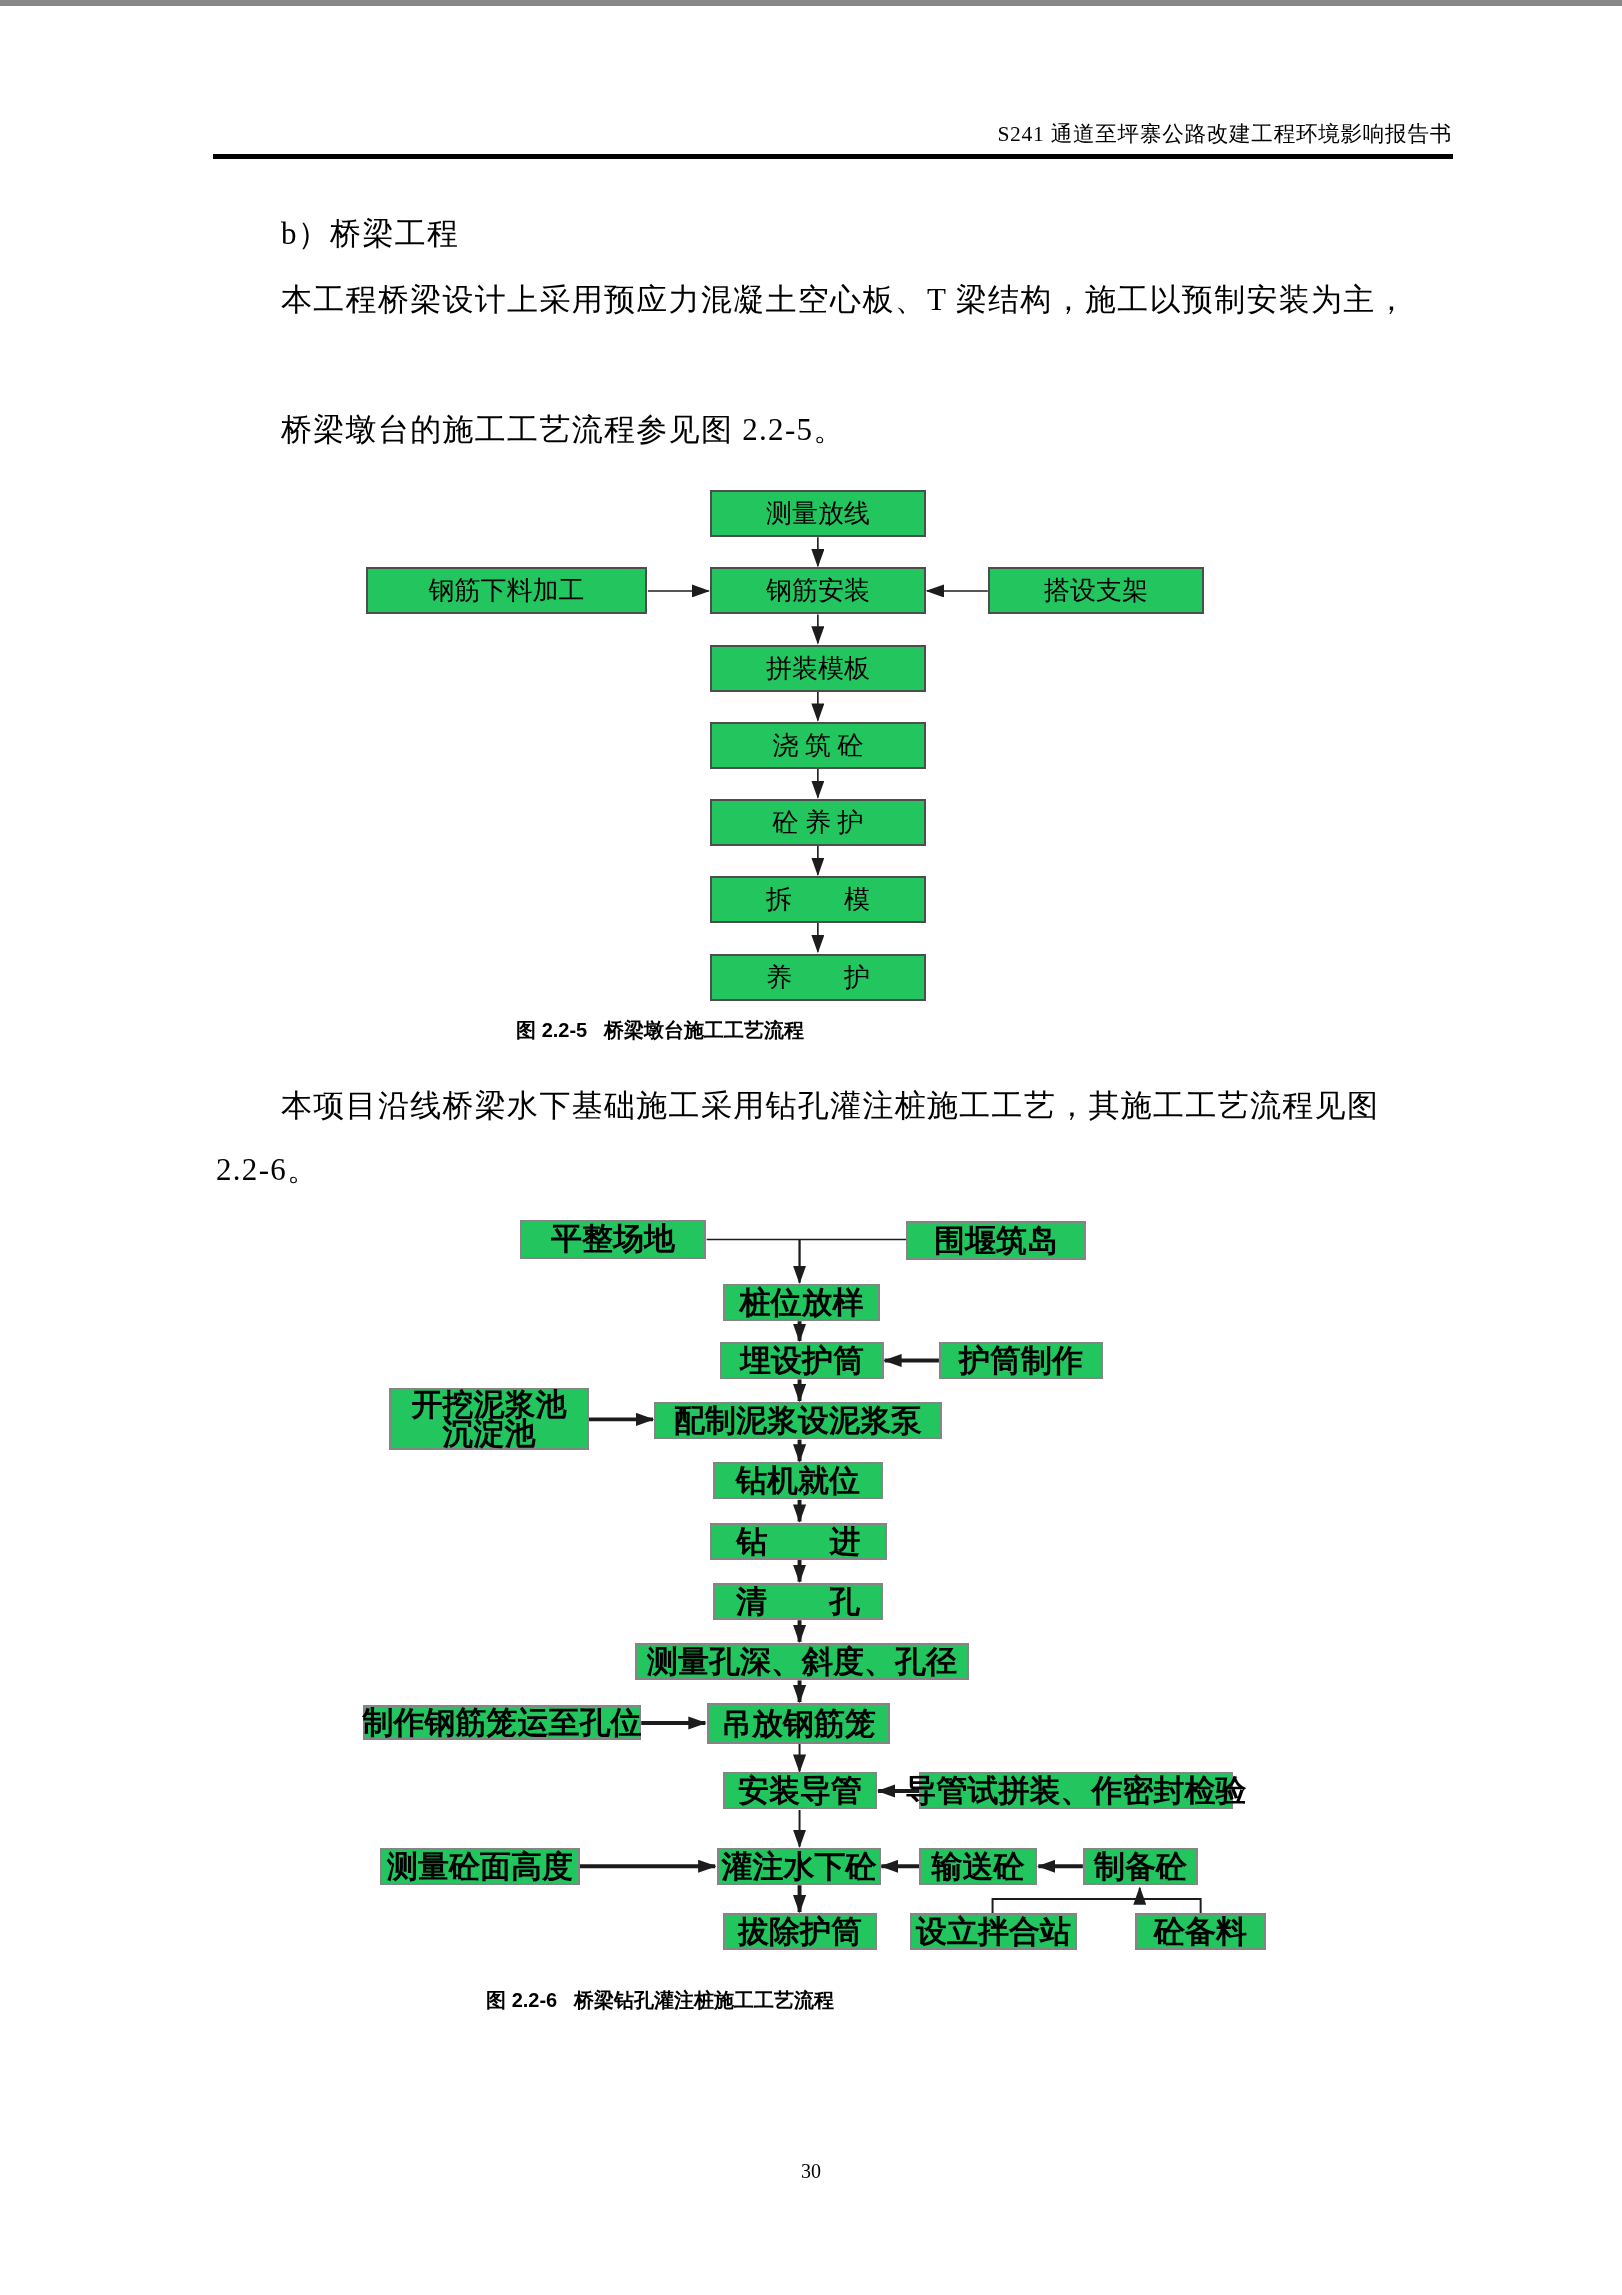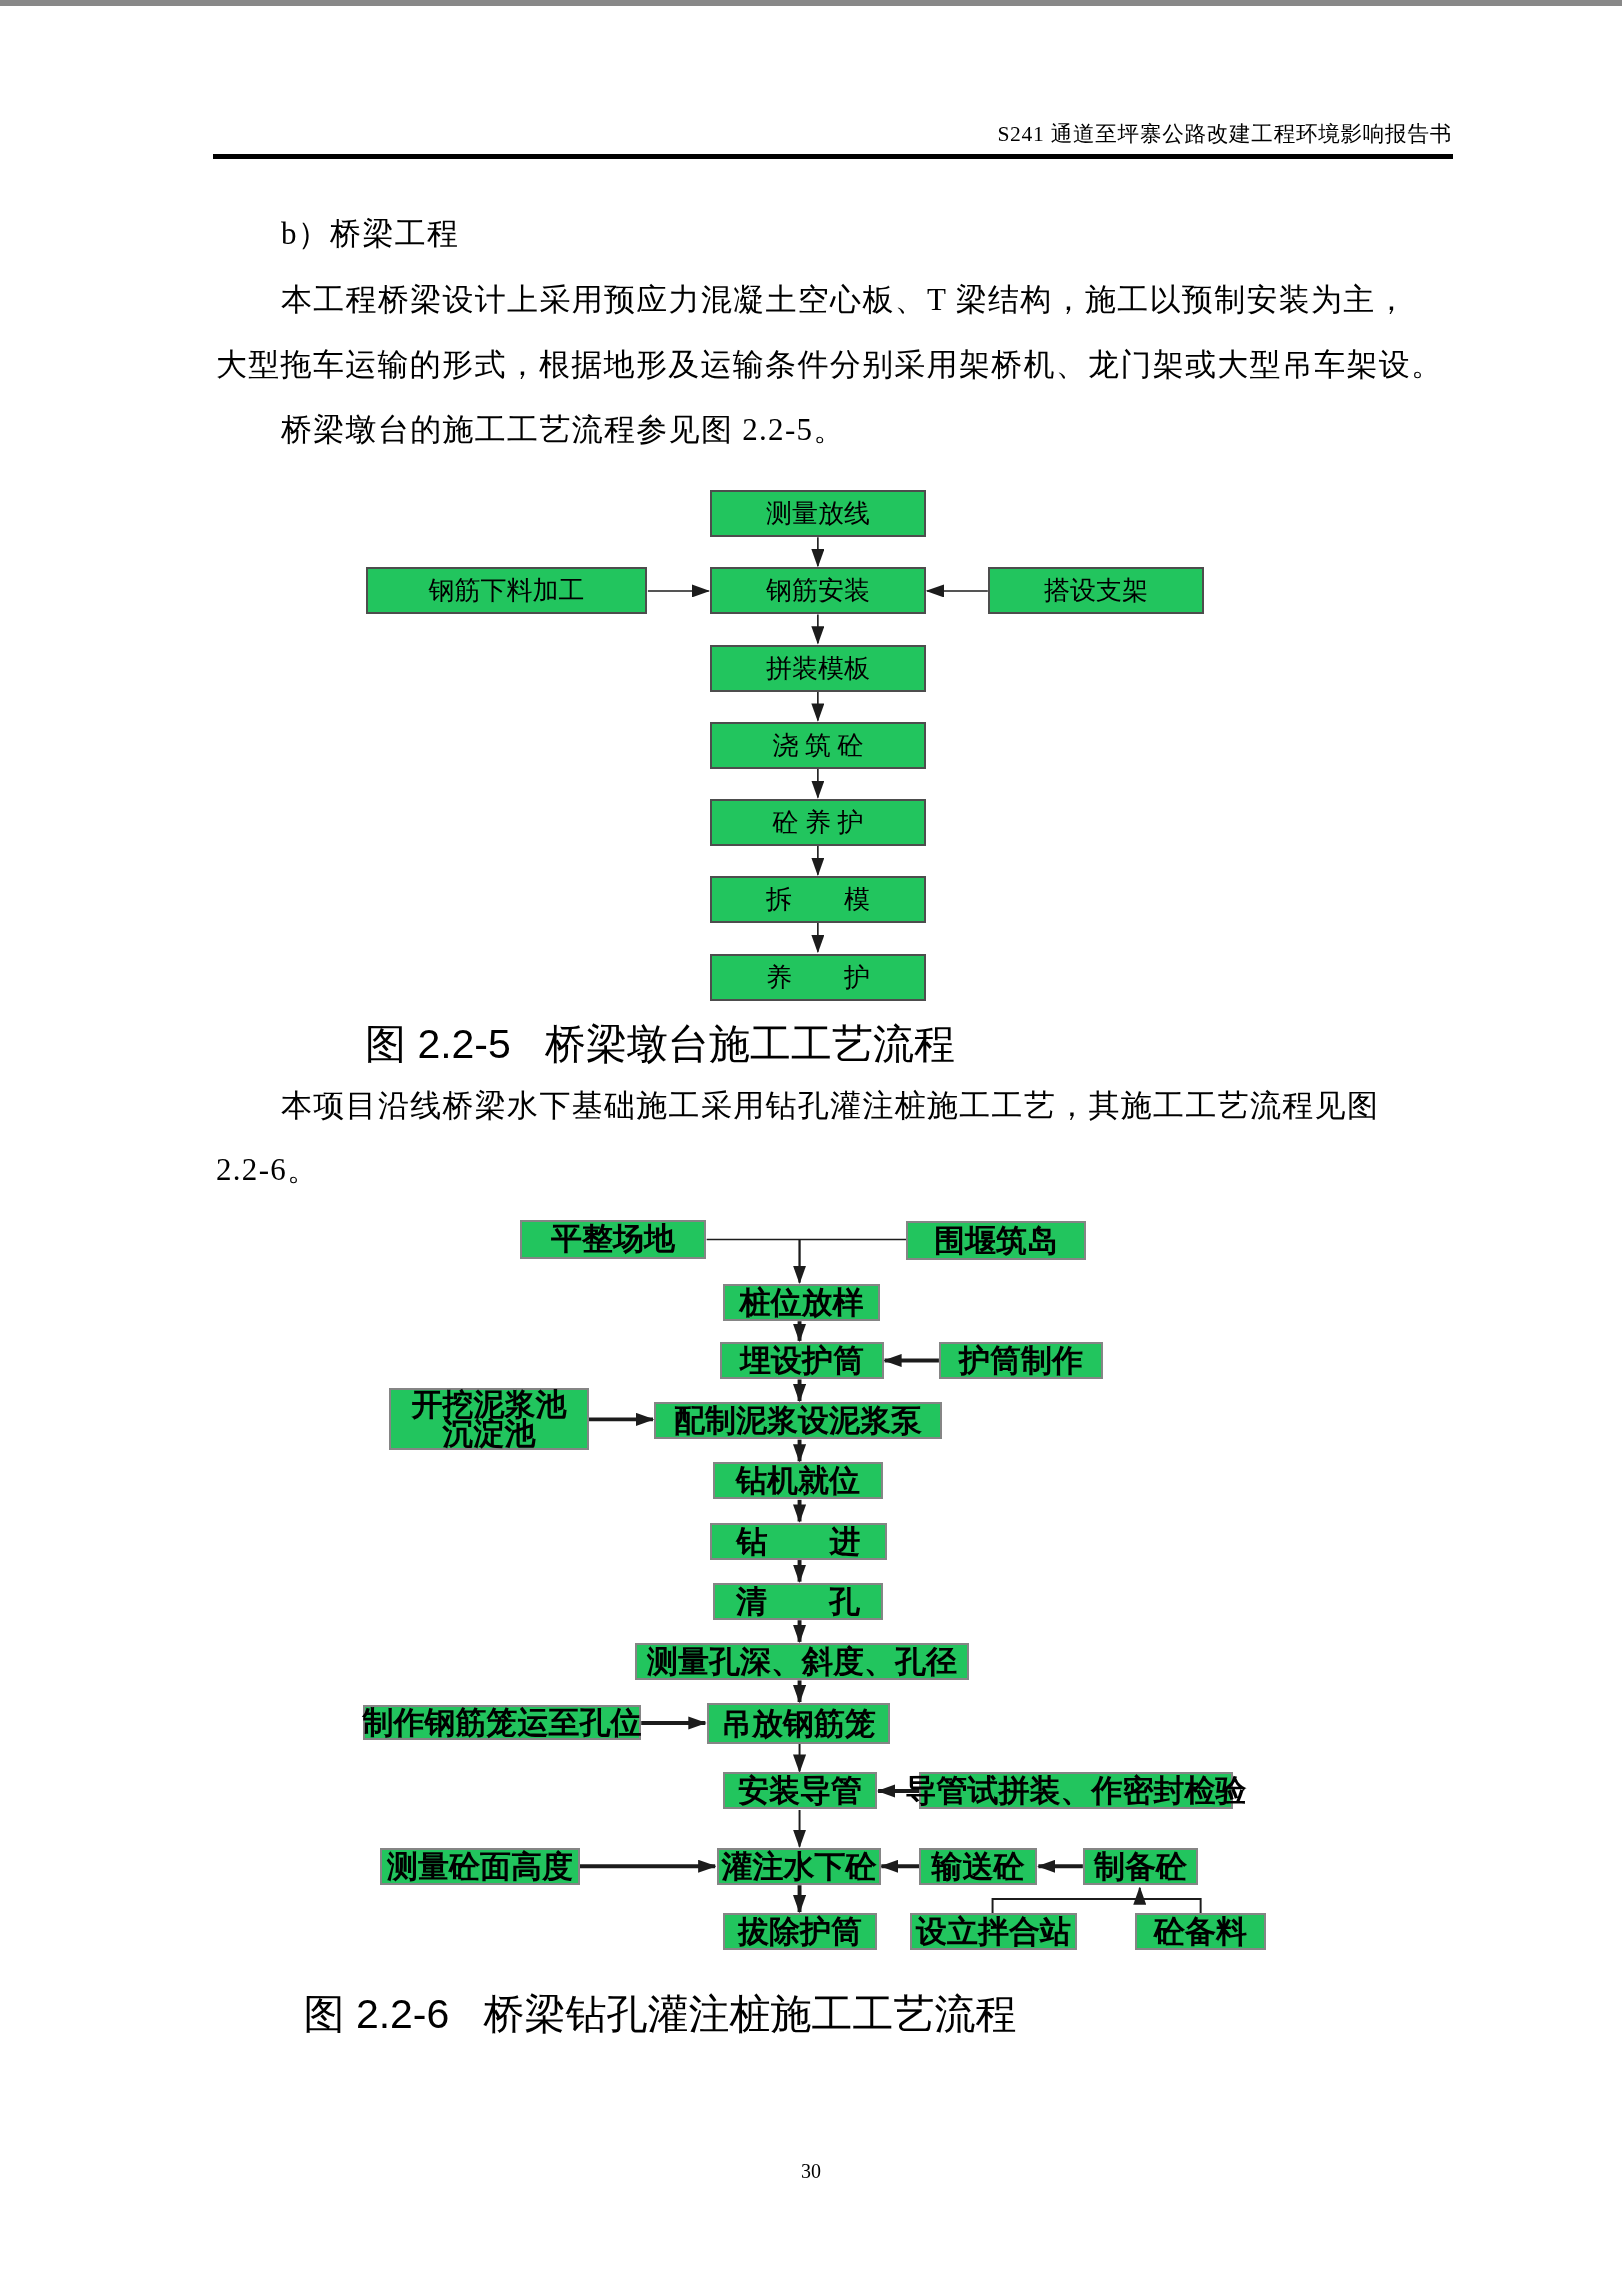--- a/index.html
+++ b/index.html
@@ -21,38 +21,37 @@
   .box{
     position:absolute;display:flex;align-items:center;justify-content:center;
     background:#22c55e;box-sizing:border-box;text-align:center;white-space:pre;
   }
   .f1{border:2px solid #4d4d4d;font-size:26px;}
   .f2{border:2.6px solid #858585;font-size:31px;font-weight:bold;}
   .f2.two-line{flex-direction:column;line-height:29px;}
   .caption{
     position:absolute;left:0;width:1320px;text-align:center;
     font-family:"Liberation Sans","DejaVu Sans",sans-serif;
-    font-weight:normal;font-size:41px;white-space:pre;
+    font-weight:bold;font-size:20px;white-space:pre;
   }
   .pageno{
     position:absolute;left:0;top:2154px;width:1622px;text-align:center;font-size:20px;
   }
   line,polyline{stroke:#1c1c1c;}
 </style>
 </head>
 <body>
 
 <div class="page">
 
   <div class="hdr">S241 通道至坪寨公路改建工程环境影响报告书</div>
   <div class="rule"></div>
 
   <div class="body-line" style="left:281px;top:208px">b）桥梁工程</div>
   <div class="body-line" style="left:281px;top:274px">本工程桥梁设计上采用预应力混凝土空心板、T 梁结构，施工以预制安装为主，</div>
-  <div class="body-line" style="left:216px;top:339px">大型拖车运输的形式，根据地形及运输条件分别采用架桥机、龙门架或大型吊车架设。</div>
   <div class="body-line" style="left:281px;top:404px">桥梁墩台的施工工艺流程参见图 2.2-5。</div>
 
   <div class="fig" style="top:481px;height:523px">
     <svg width="1622" height="523" viewBox="0 0 2479 800">
       <defs>
         <marker id="ah1" markerUnits="userSpaceOnUse" markerWidth="28" markerHeight="20" refX="26" refY="10" orient="auto">
           <path d="M0,0 L28,10 L0,20 Z" fill="#1c1c1c"></path>
         </marker>
       </defs>
       <line x1="1250" y1="77" x2="1250" y2="121" stroke-width="2.5" marker-end="url(#ah1)"></line>

